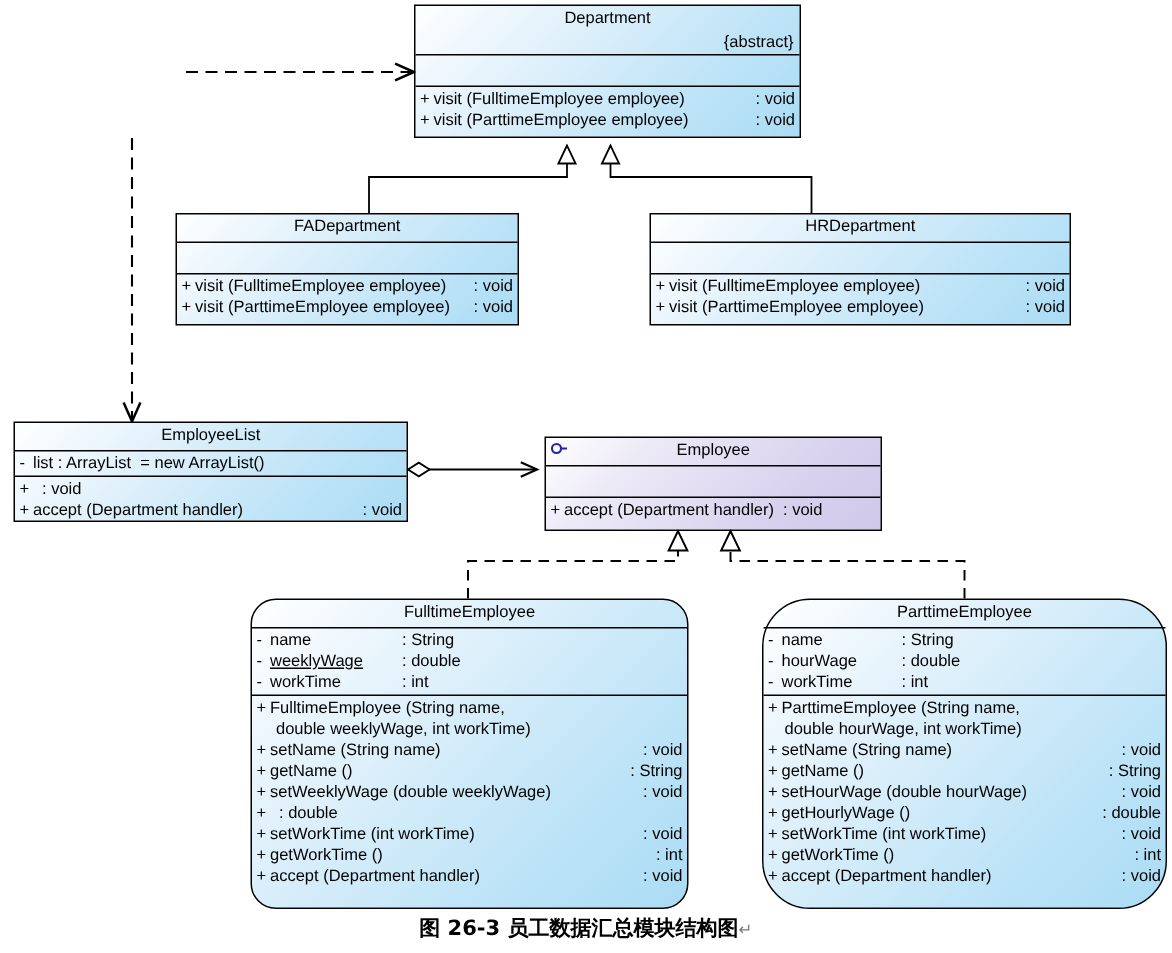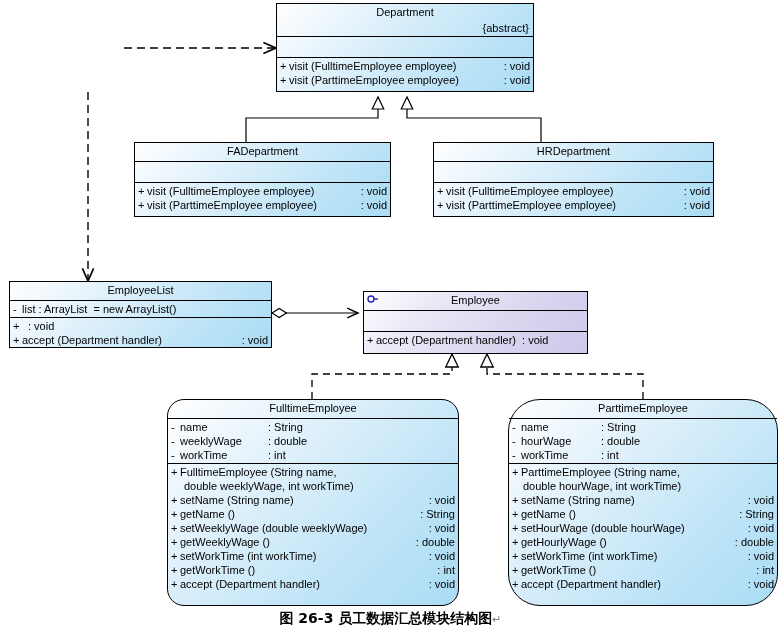--- a/index.html
+++ b/index.html
@@ -162,21 +162,21 @@
         <span class="typ">: void</span>
       </div>
       <div class="memb">
         <span class="vis">+</span>
         <span class="sig">visit (ParttimeEmployee employee)</span>
         <span class="typ">: void</span>
       </div>
     </div>
   </div>
 
-  <div class="cls" style="left:134px; top:142px; width:257px; height:75px;">
+  <div class="cls" style="left:117px; top:142px; width:229px; height:75px;">
     <div class="name-row">FADepartment</div>
     <div class="empty-row"></div>
     <div class="ops">
       <div class="memb">
         <span class="vis">+</span>
         <span class="sig">visit (FulltimeEmployee employee)</span>
         <span class="typ">: void</span>
       </div>
       <div class="memb">
         <span class="vis">+</span>
@@ -245,21 +245,21 @@
   <div class="cls" style="left:167px; top:399px; width:292px; height:207px;border-radius:17px;">
     <div class="name-row">FulltimeEmployee</div>
     <div class="attrs">
       <div class="memb">
         <span class="vis">-</span>
         <span class="sig" style="flex:0 0 88px;">name</span>
         <span class="typ" style="padding-left:0;">: String</span>
       </div>
       <div class="memb">
         <span class="vis">-</span>
-        <span class="sig" style="flex:0 0 88px;">weeklyWage</span>
+        <span class="sig" style="flex:0 0 88px;text-decoration:underline;">weeklyWage</span>
         <span class="typ" style="padding-left:0;">: double</span>
       </div>
       <div class="memb">
         <span class="vis">-</span>
         <span class="sig" style="flex:0 0 88px;">workTime</span>
         <span class="typ" style="padding-left:0;">: int</span>
       </div>
     </div>
     <div class="ops">
       <div class="memb">
@@ -280,21 +280,20 @@
         <span class="sig">getName ()</span>
         <span class="typ">: String</span>
       </div>
       <div class="memb">
         <span class="vis">+</span>
         <span class="sig">setWeeklyWage (double weeklyWage)</span>
         <span class="typ">: void</span>
       </div>
       <div class="memb">
         <span class="vis">+</span>
-        <span class="sig">getWeeklyWage ()</span>
         <span class="typ">: double</span>
       </div>
       <div class="memb">
         <span class="vis">+</span>
         <span class="sig">setWorkTime (int workTime)</span>
         <span class="typ">: void</span>
       </div>
       <div class="memb">
         <span class="vis">+</span>
         <span class="sig">getWorkTime ()</span>

